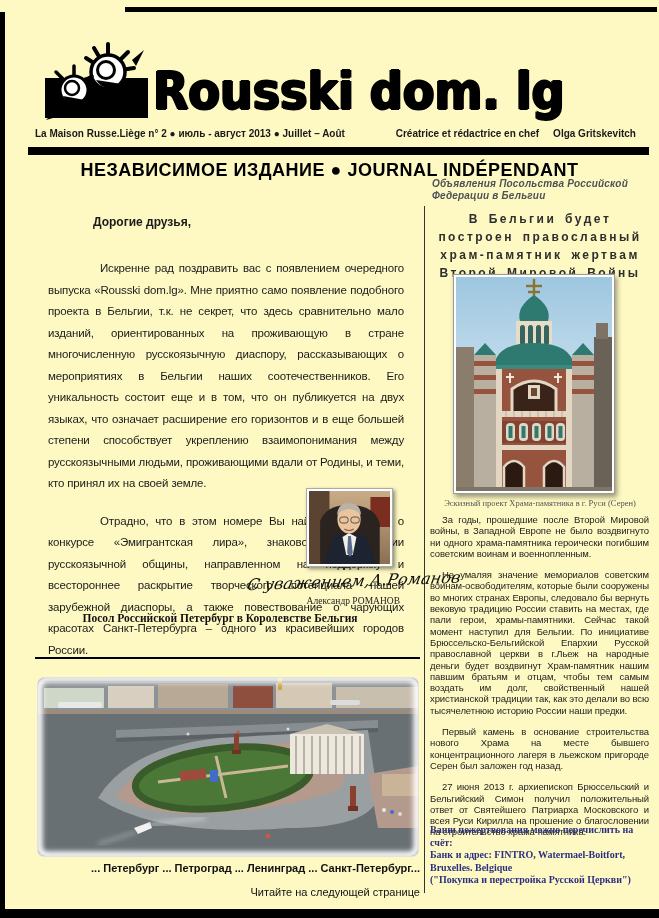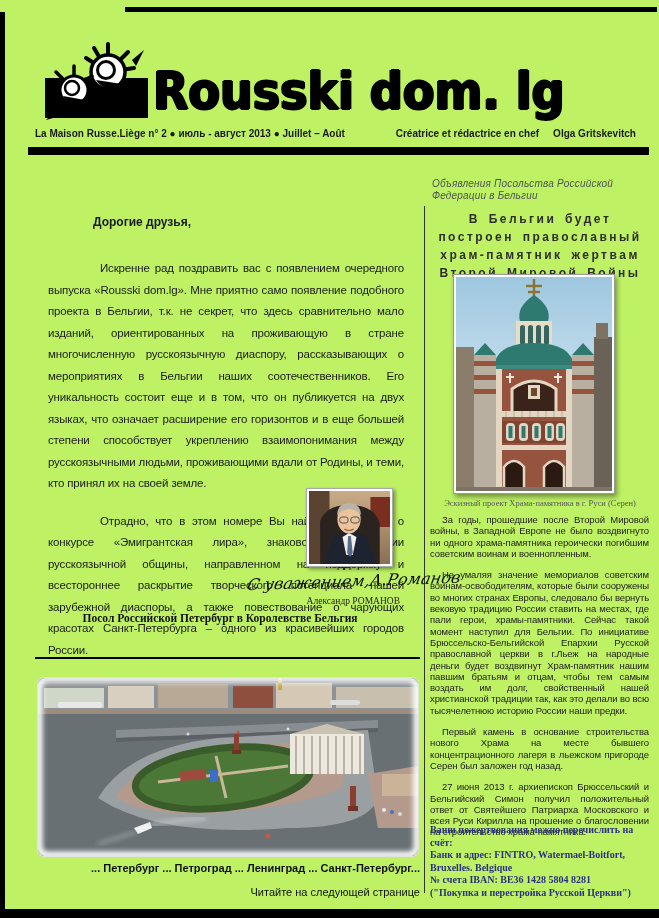--- a/index.html
+++ b/index.html
@@ -1,16 +1,16 @@
 <!DOCTYPE html>
 <html lang="ru"><head>
 <meta charset="utf-8">
 <style>
   html,body{margin:0;padding:0;background:#fff;}
-  .page{position:relative;width:659px;height:918px;background:#bef264;overflow:hidden;
+  .page{position:relative;width:659px;height:918px;background:#fef9c3;overflow:hidden;
         font-family:"Liberation Sans",sans-serif;color:#1a1a1a;}
   
   .frame-left{position:absolute;left:0;top:12px;bottom:0;width:5px;background:#000;}
   .frame-top{position:absolute;left:125px;right:2px;top:7px;height:5px;background:#000;}
   .frame-bottom{position:absolute;left:0;right:0;bottom:0;height:9px;background:#000;}
 
   
   .logo-bg{position:absolute;left:45px;top:78px;width:103px;height:40px;background:#000;}
   .logo-flowers{position:absolute;left:36px;top:40px;width:120px;height:84px;}
   .masthead-title{position:absolute;left:153px;top:62px;margin:0;width:470px;
@@ -48,21 +48,21 @@
   .left-rule{position:absolute;left:5px;top:447px;width:385px;height:2px;background:#000;}
   .city-photo{position:absolute;left:8px;top:468px;width:380px;height:178px;border-radius:6px;
         overflow:hidden;box-shadow:0 0 0 1px #e2e2e2;}
   .city-photo svg{display:block;width:100%;height:100%;}
   .city-caption{position:absolute;left:0;top:652px;width:390px;text-align:right;font-size:11px;
         font-weight:bold;color:#111;}
   .read-next{position:absolute;left:0;top:676px;width:390px;text-align:right;font-size:11px;color:#111;}
 
   
   .right-col{position:absolute;left:430px;top:178px;width:220px;}
-  .kicker{font-size:10px;font-style:italic;font-weight:normal;color:#4d5257;line-height:12px;
+  .kicker{font-size:10px;font-style:italic;font-weight:bold;color:#4d5257;line-height:12px;
         letter-spacing:.2px;margin:0 0 8px 2px;}
   .headline{margin:0;text-align:center;font-size:12px;font-weight:bold;color:#2e2e2e;
         letter-spacing:2.5px;word-spacing:3px;line-height:18px;}
   .church-fig{position:absolute;left:23px;top:96px;width:162px;height:220px;background:#fff;
         border:1px solid #9a9a9a;box-shadow:2px 3px 5px rgba(0,0,0,.4);padding:2px;box-sizing:border-box;}
   .church-fig svg{display:block;width:100%;height:100%;}
   .church-caption{position:absolute;left:0;top:320px;width:220px;text-align:center;
         font-family:"Liberation Serif",serif;font-size:8.5px;color:#555;}
   .ann-body{position:absolute;left:0;top:336px;width:219px;font-size:9.5px;font-weight:normal;
         line-height:11.3px;letter-spacing:-0.1px;color:#1c1c1c;}
@@ -119,20 +119,21 @@
   </svg>
   <h1 class="masthead-title">Rousski dom. lg</h1>
 
   <div class="issue-line">
     <span class="issue-left">La  Maison  Russe.Liège n° 2  ●  июль - август 2013  ●  Juillet – Août</span>
     <span class="issue-right">
       <span>Créatrice et rédactrice en chef</span><span class="editor-name">Olga Gritskevitch</span>
     </span>
   </div>
   <div class="black-bar"></div>
+  <div class="independent">НЕЗАВИСИМОЕ ИЗДАНИЕ   ●   JOURNAL INDÉPENDANT</div>
 
   <div class="col-divider"></div>
 
   <div class="left-col">
     <div class="salutation">Дорогие друзья,</div>
     <div class="letter-body">
       <p>Искренне рад поздравить вас с появлением очередного выпуска «Rousski dom.lg». Мне приятно само появление подобного проекта в Бельгии, т.к. не секрет, что здесь сравнительно мало изданий, ориентированных на проживающую в стране многочисленную русскоязычную диаспору, рассказывающих о мероприятиях в Бельгии наших соотечественников. Его уникальность состоит еще и в том, что он публикуется на двух языках, что означает расширение его горизонтов и в еще большей степени способствует укреплению взаимопонимания между русскоязычными людьми, проживающими вдали от Родины, и теми, кто принял их на своей земле.</p>
       <p>Отрадно, что в этом номере Вы найдете материал о конкурсе «Эмигрантская лира», знаковом мероприятии русскоязычной общины, направленном на поддержку и всестороннее раскрытие творческого потенциала нашей зарубежной диаспоры, а также повествование о чарующих красотах Санкт-Петербурга – одного из красивейших городов России.</p>
     </div>
 
@@ -352,18 +353,17 @@
     <div class="ann-body">
       <p>За годы, прошедшие после Второй Мировой войны, в Западной Европе не было воздвигнуто ни одного храма-памятника героически погибшим советским воинам и военнопленным.</p>
       <p>Не умаляя значение мемориалов советским воинам-освободителям, которые были сооружены во многих странах Европы, следовало бы вернуть вековую традицию России ставить на местах, где пали герои, храмы-памятники. Сейчас такой момент наступил для Бельгии. По инициативе Брюссельско-Бельгийской Епархии Русской православной церкви в г.Льеж на народные деньги будет воздвигнут Храм-памятник нашим павшим братьям и отцам, чтобы тем самым воздать им долг, свойственный нашей христианской традиции так, как это делали во всю тысячелетнюю историю России наши предки.</p>
       <p>Первый камень в основание строительства нового Храма на месте бывшего концентрационного лагеря в льежском пригороде Серен был заложен год назад.</p>
       <p>27 июня 2013 г. архиепископ Брюссельский и Бельгийский Симон получил положительный ответ от Святейшего Патриарха Московского и всея Руси Кирилла на прошение о благословении на строительство храма-памятника.</p>
     </div>
 
     <div class="donation">
       <div>Ваши пожертвования можно перечислить на счёт:</div>
       <div>Банк и адрес: FINTRO, Watermael-Boitfort, Bruxelles. Belgique</div>
-      <div>№ счета IBAN: BE36 1428 5804 8281</div>
       <div>("Покупка и перестройка Русской Церкви")</div>
     </div>
   </div>
 
 </div>
 
 </body></html>

